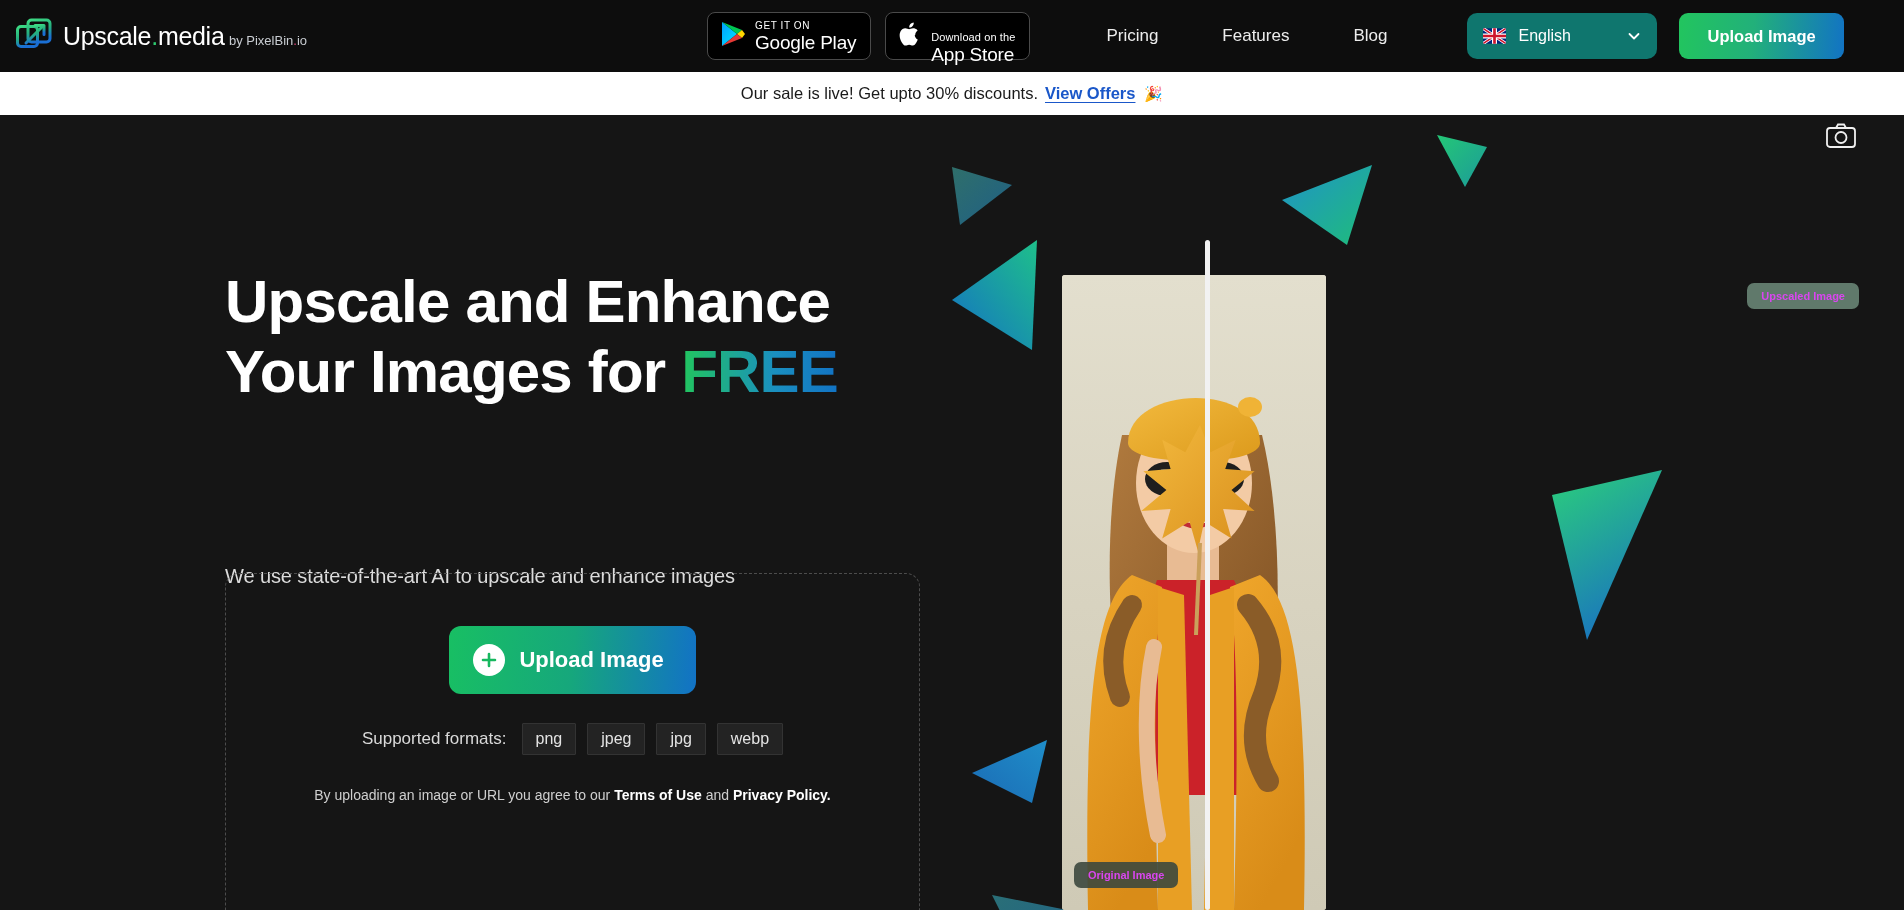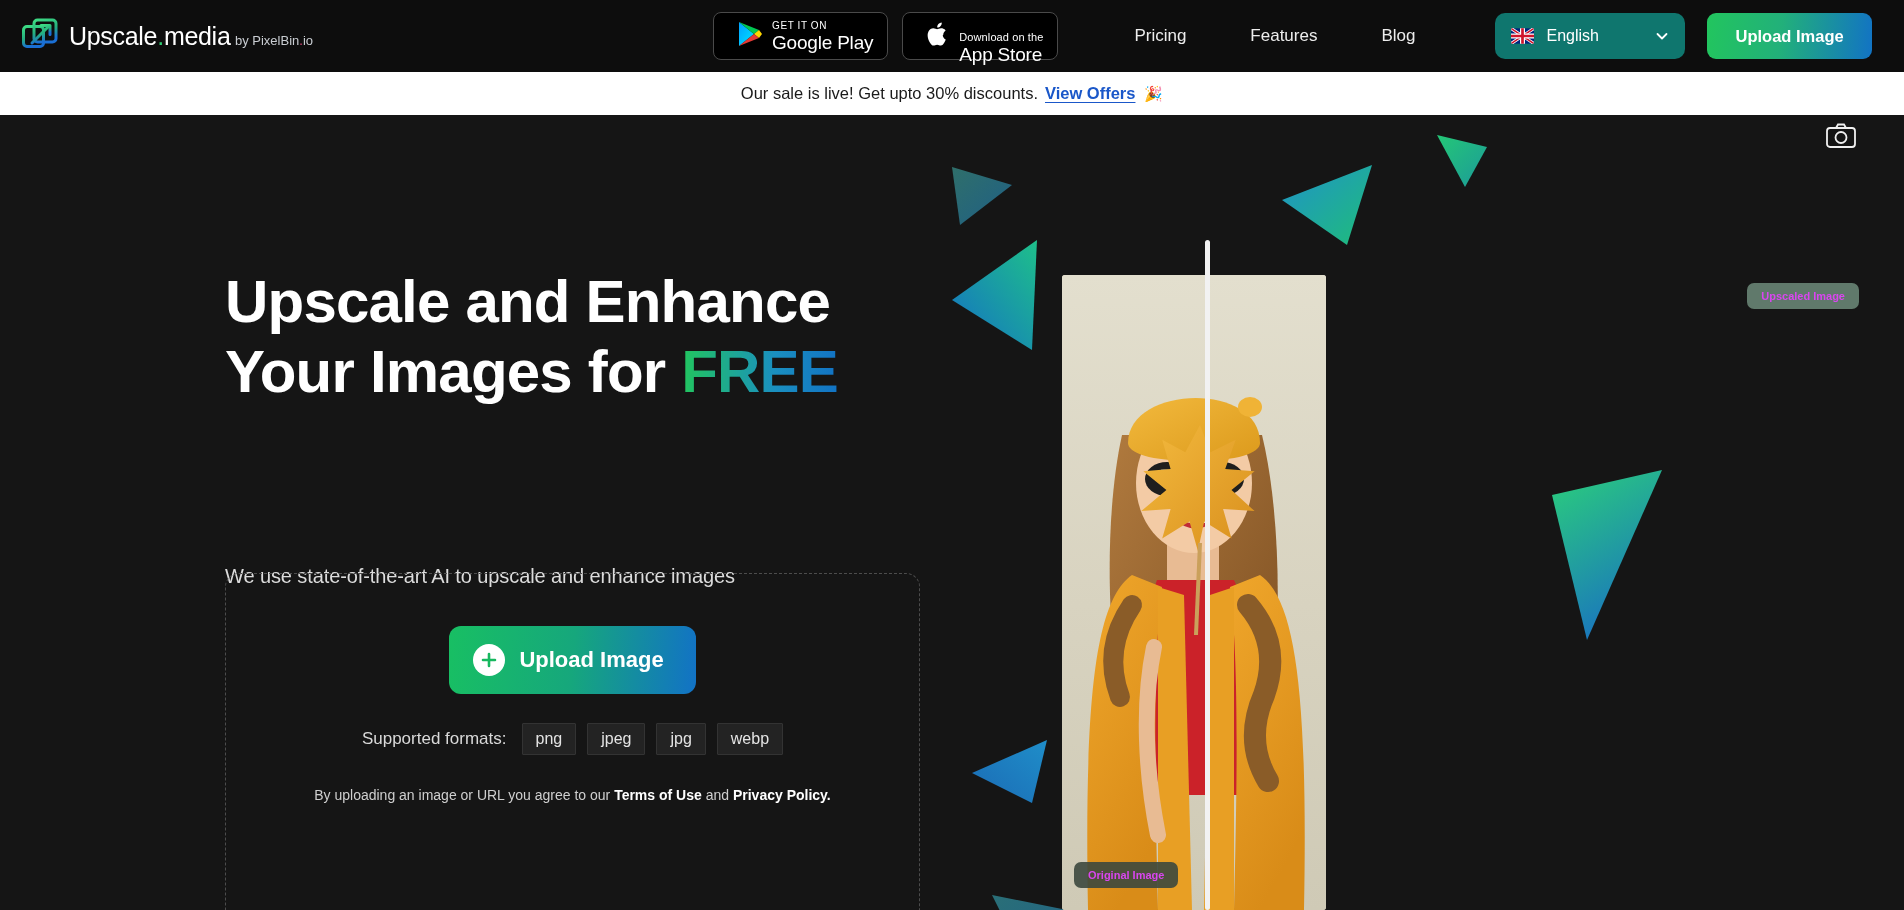--- a/index.html
+++ b/index.html
@@ -10,39 +10,39 @@
     -webkit-font-smoothing: antialiased;
   }
   .page { position: relative; width: 1904px; height: 910px; background: #141414; }
 
   
   .header {
     position: absolute; top: 0; left: 0; width: 1904px; height: 72px;
     background: #0d0d0d;
     display: flex; align-items: center;
   }
-  .logo-wrap { display: flex; align-items: center; margin-left: 22px; }
+  .logo-wrap { display: flex; align-items: center; margin-left: 16px; }
   .logo-mark { width: 36px; height: 36px; position: relative; flex: none; }
   .logo-text-block { margin-left: 11px; line-height: 1; }
   .logo-title {
     font-size: 25px; color: #ffffff; letter-spacing: -0.3px; font-weight: 400;
     white-space: nowrap;
   }
   .logo-title .dot { color: #2ecc71; }
   .logo-sub {
     font-size: 13px; color: #c9cdd2; text-align: right; margin-top: 2px;
     white-space: nowrap;
   }
   .logo-sub .dot { color: #e0457b; }
 
   .store-badges { display: flex; gap: 14px; margin-left: 400px; }
   .badge {
     height: 48px; border: 1px solid #4a4a4a; border-radius: 8px;
     background: #000; display: flex; align-items: center;
-    padding: 0 14px 0 23px; gap: 9px; cursor: pointer;
+    padding: 0 14px 0 12px; gap: 9px; cursor: pointer;
   }
   .badge-lines { display: flex; flex-direction: column; line-height: 1; }
   .badge-small {
     font-size: 10px; color: #fff; letter-spacing: 0.6px; text-transform: uppercase;
     white-space: nowrap;
   }
   .badge-small.cap { text-transform: none; font-size: 11px; letter-spacing: 0.1px; margin-top: 24px; }
   .badge-big {
     font-size: 19px; color: #fff; font-weight: 400; letter-spacing: -0.2px;
     margin-top: 2px; white-space: nowrap;

